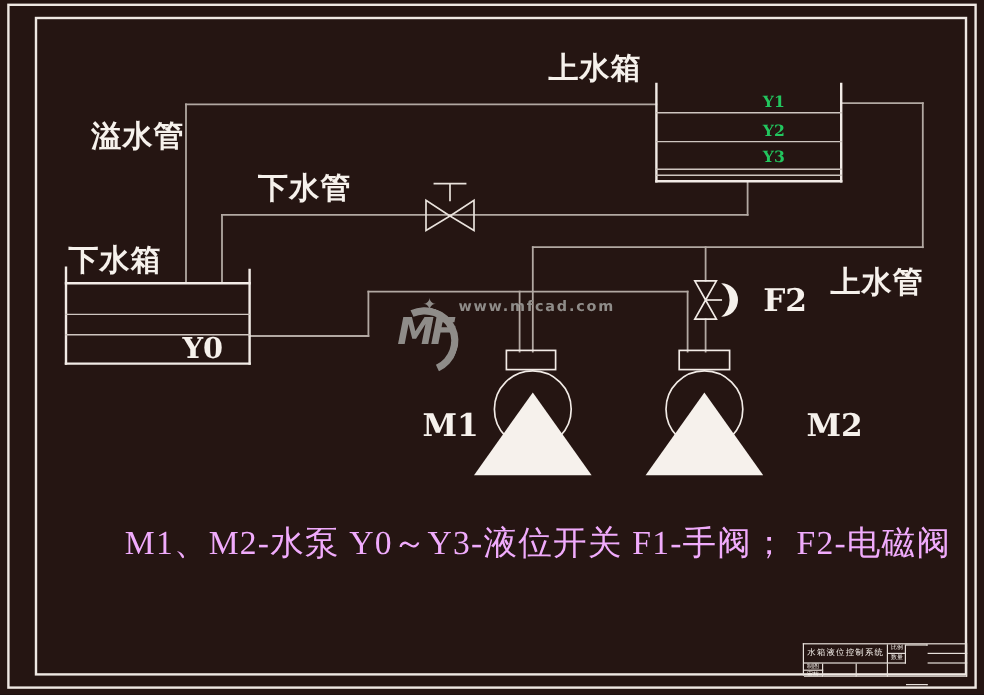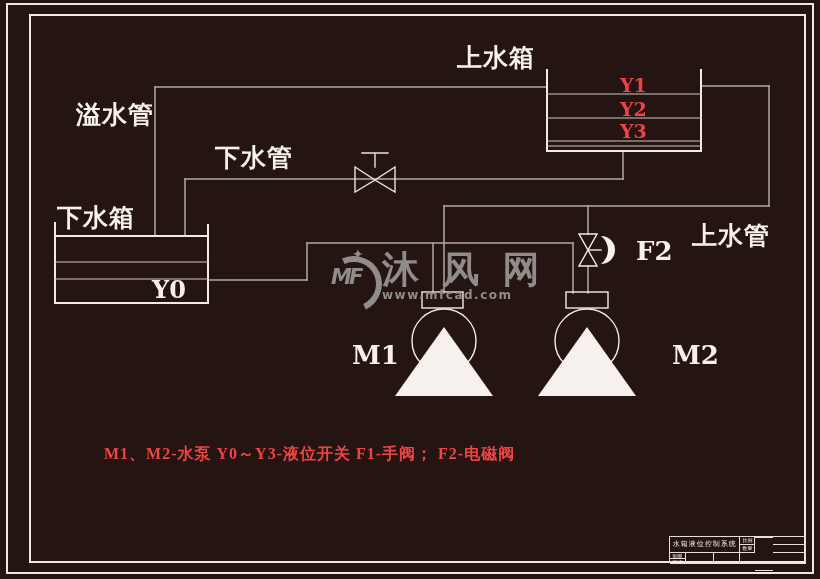--- a/index.html
+++ b/index.html
@@ -13,39 +13,39 @@
   .lbl{
     position:absolute;color:#f6f1ec;font-weight:bold;
     font-size:25px;line-height:25px;letter-spacing:1px;white-space:nowrap;
   }
   .cadlbl{
     position:absolute;color:#f6f1ec;font-weight:bold;
     font-family:"DejaVu Serif","Liberation Serif",serif;
     font-size:26px;line-height:26px;white-space:nowrap;
   }
   .ylbl{
-    position:absolute;color:#ef4444;font-weight:bold;
+    position:absolute;color:#22c55e;font-weight:bold;
     font-family:"DejaVu Serif","Liberation Serif",serif;
-    font-size:19px;line-height:13px;width:34px;text-align:left;
+    font-size:13px;line-height:13px;width:34px;text-align:right;
   }
   #caption{
-    position:absolute;left:104px;top:441px;color:#ef4444;font-weight:bold;
-    font-size:16px;line-height:26px;letter-spacing:1px;white-space:nowrap;
+    position:absolute;left:104px;top:441px;color:#f0abfc;font-weight:normal;
+    font-size:28px;line-height:26px;letter-spacing:1px;white-space:nowrap;
   }
   
   #watermark{position:absolute;left:324px;top:250px;color:#8f8c89;display:flex;align-items:flex-start;}
   #wm-logo{position:relative;width:56px;height:58px;}
   #wm-arc{
     position:absolute;left:2px;top:6px;width:44px;height:44px;border-radius:50%;
     border:6px solid #8f8c89;border-top-color:transparent;border-right-color:transparent;
     transform:rotate(200deg);
   }
   #wm-mf{
     position:absolute;left:7px;top:12px;font-family:"DejaVu Sans","Liberation Sans",sans-serif;
-    font-style:italic;font-weight:bold;font-size:21px;line-height:31px;letter-spacing:-3px;
+    font-style:italic;font-weight:bold;font-size:31px;line-height:31px;letter-spacing:-3px;
   }
   #wm-spark{position:absolute;left:28px;top:-2px;font-size:14px;line-height:14px;}
   #wm-text{margin-left:2px;}
   #wm-name{
     font-size:37px;line-height:40px;font-weight:bold;letter-spacing:7px;white-space:nowrap;
     font-family:"Liberation Serif","DejaVu Serif",serif;
   }
   #wm-url{
     font-size:12px;line-height:15px;font-weight:bold;letter-spacing:1.5px;margin-top:-2px;
     font-family:"DejaVu Sans","Liberation Sans",sans-serif;
@@ -145,21 +145,20 @@
 
   <div id="caption">M1、M2-水泵  Y0～Y3-液位开关   F1-手阀；  F2-电磁阀</div>
 
   <div id="watermark">
     <div id="wm-logo">
       <div id="wm-arc"></div>
       <div id="wm-spark">✦</div>
       <div id="wm-mf">MF</div>
     </div>
     <div id="wm-text">
-      <div id="wm-name">沐 风 网</div>
       <div id="wm-url">www.mfcad.com</div>
     </div>
   </div>
 
   <div id="tblock">
     <div class="row" style="height:16px;">
       <div class="cell t-title" style="width:71px;">水箱液位控制系统图</div>
       <div style="width:15px;display:flex;flex-direction:column;">
         <div class="cell tiny" style="height:8px;width:100%;">比例</div>
         <div class="cell tiny" style="height:8px;width:100%;">数量</div>

